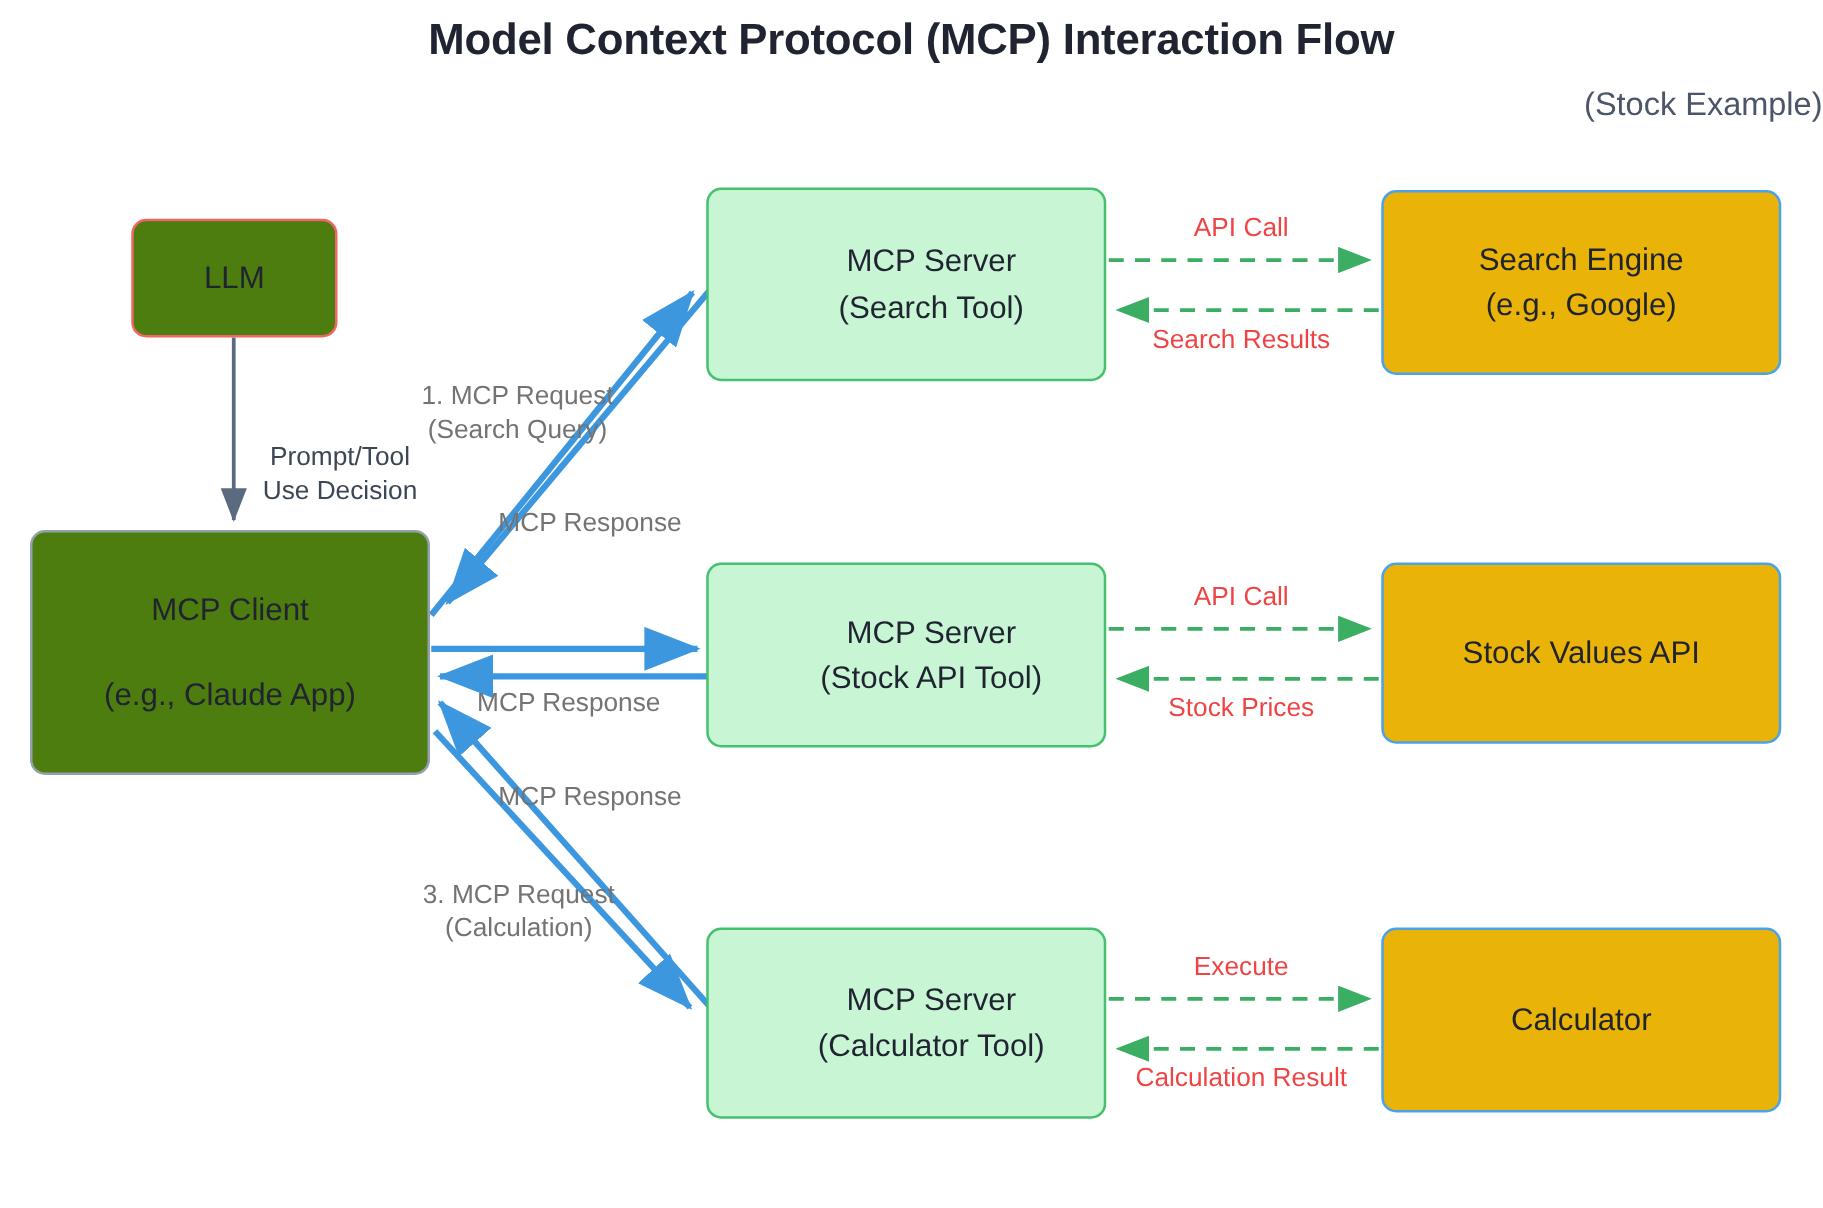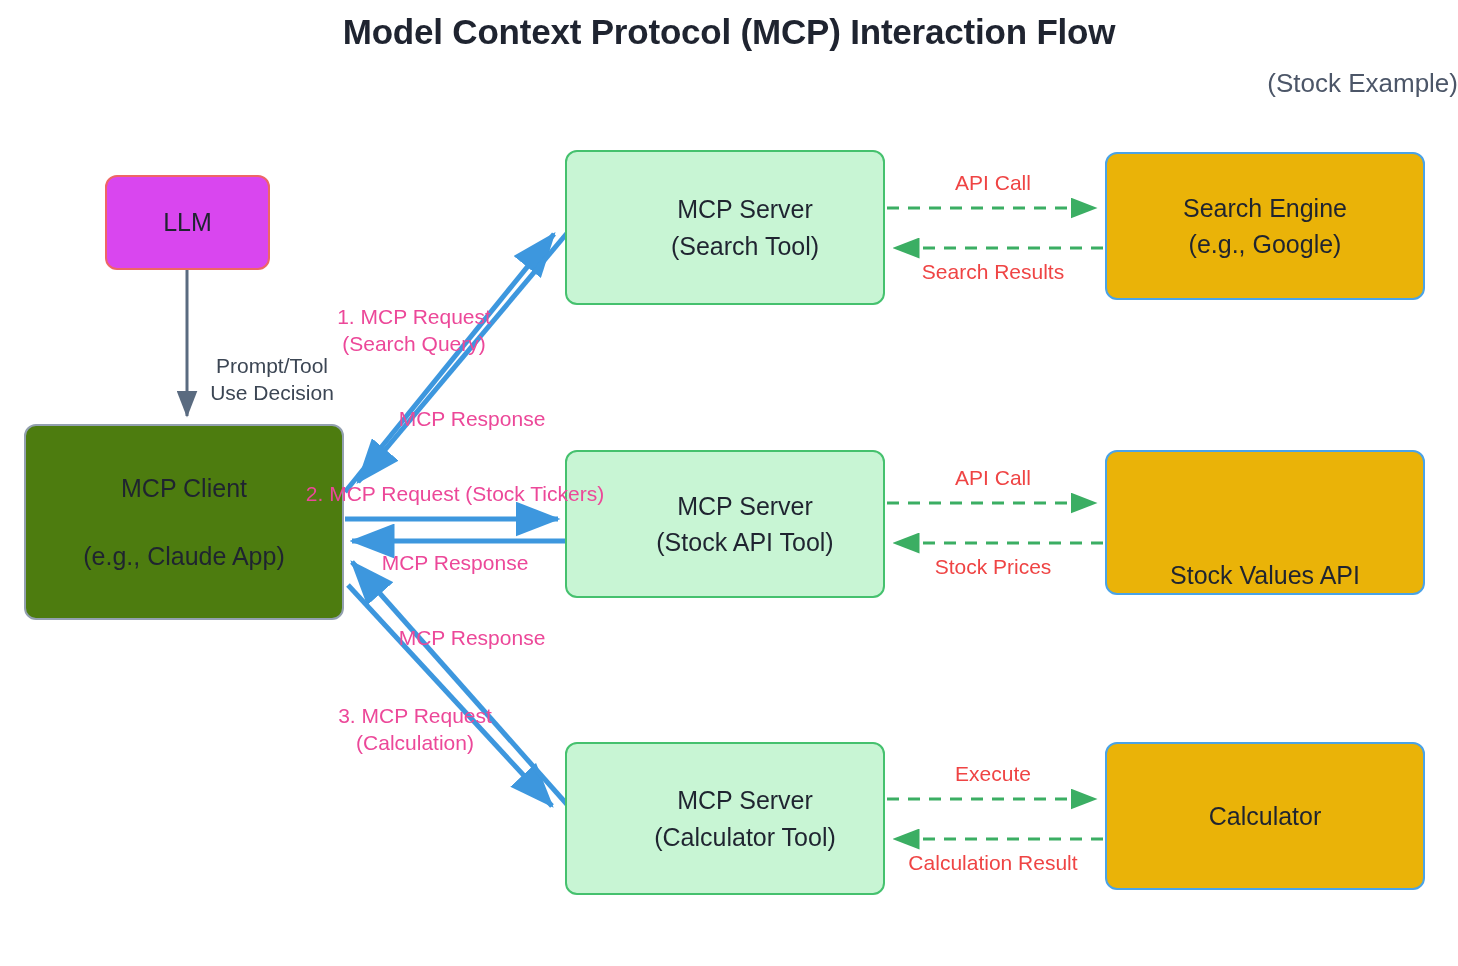--- a/index.html
+++ b/index.html
@@ -62,34 +62,34 @@
     flex-direction: column;
     align-items: center;
     justify-content: center;
     text-align: center;
     color: #1f2430;
     font-size: 25px;
     line-height: 1.45;
   }
   .node .l2 { display: block; }
 
-  .node.llm      { background: #d946ef; border-color: #EE6666; }
+  .node.llm      { background: #4d7c0f; border-color: #EE6666; }
   .node.client   { background: #4d7c0f; border-color: #93A0B0; gap: 32px; }
   .node.server   { background: #C8F5D4; border-color: #45C16E; padding-left: 40px; }
   .node.external { background: #eab308; border-color: #4AA3E8; }
 
   
   .elabel {
     position: absolute;
     font-size: 21px;
     white-space: nowrap;
     line-height: 1.3;
     text-align: center;
   }
-  .elabel.blue  { color: #ec4899; }
+  .elabel.blue  { color: #737373; }
   .elabel.green { color: #ef4444; }
   .elabel.gray  { color: #3c4654; }
   .elabel.ctr { transform: translateX(-50%); }
 </style>
 </head>
 <body>
 
 <div id="canvas">
 
   <div class="title">Model Context Protocol (MCP) Interaction Flow</div>
@@ -180,21 +180,21 @@
   <div class="node server" style="left:565px; top:742px; width:320px; height:153px;">
     <span>MCP Server</span>
     <span class="l2">(Calculator Tool)</span>
   </div>
 
   <div class="node external" style="left:1105px; top:152px; width:320px; height:148px;">
     <span>Search Engine</span>
     <span class="l2">(e.g., Google)</span>
   </div>
 
-  <div class="node external" style="left:1105px; top:450px; width:320px; height:145px;justify-content:flex-end;">
+  <div class="node external" style="left:1105px; top:450px; width:320px; height:145px;">
     <span>Stock Values API</span>
   </div>
 
   <div class="node external" style="left:1105px; top:742px; width:320px; height:148px;">
     <span>Calculator</span>
   </div>
 
   <div class="elabel gray ctr" style="left:272px; top:352px;">
     <div>Prompt/Tool</div>
     <div>Use Decision</div>
@@ -202,23 +202,20 @@
 
   <div class="elabel blue ctr" style="left:414px; top:303px;">
     <div>1. MCP Request</div>
     <div>(Search Query)</div>
   </div>
 
   <div class="elabel blue ctr" style="left:472px; top:405px;">
     <div>MCP Response</div>
   </div>
 
-  <div class="elabel blue ctr" style="left:455px; top:480px;">
-    <div>2. MCP Request (Stock Tickers)</div>
-  </div>
 
   <div class="elabel blue ctr" style="left:455px; top:549px;">
     <div>MCP Response</div>
   </div>
 
   <div class="elabel blue ctr" style="left:472px; top:624px;">
     <div>MCP Response</div>
   </div>
 
   <div class="elabel blue ctr" style="left:415px; top:702px;">

